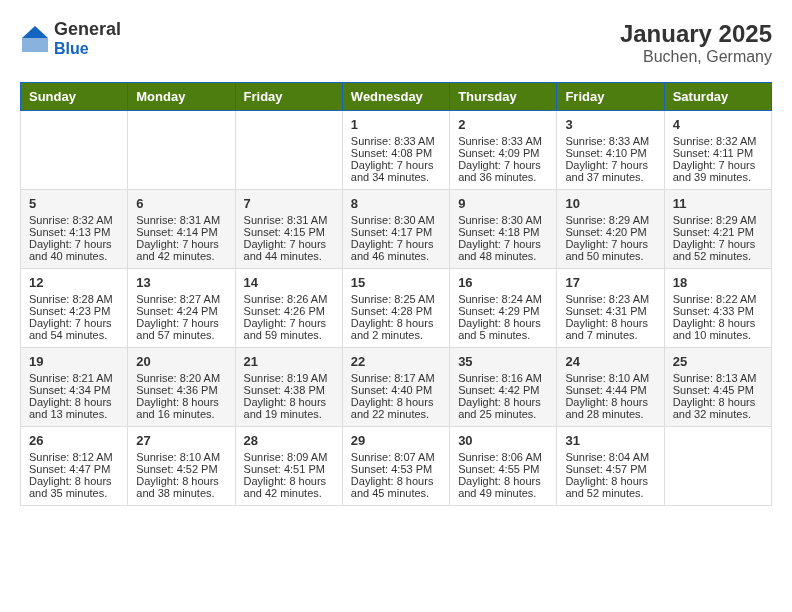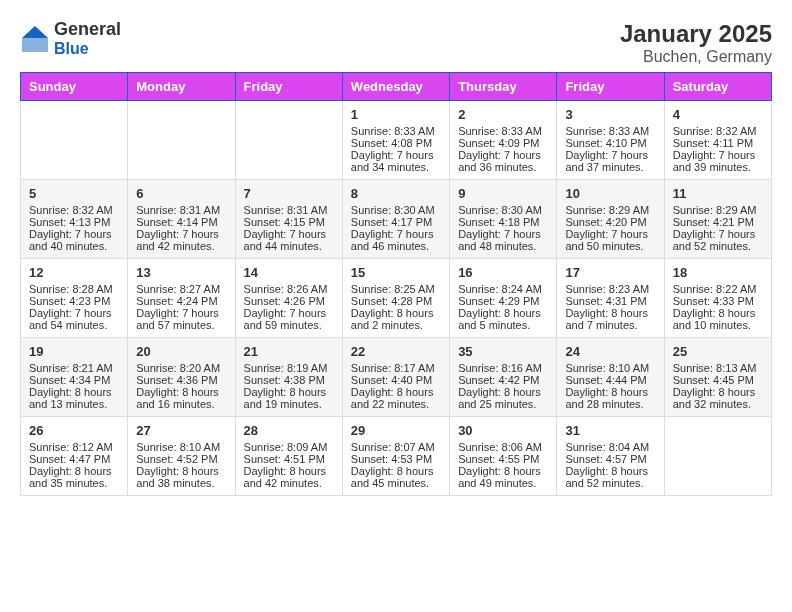--- a/index.html
+++ b/index.html
@@ -7,21 +7,21 @@
       font-family: Arial, sans-serif;
       background: #fff;
       width: 792px;
       min-height: 612px;
       padding: 20px;
     }
     .header {
       display: flex;
       justify-content: space-between;
       align-items: flex-start;
-      margin-bottom: 6px;
+      margin-bottom: 16px;
     }
     .logo {
       display: flex;
       align-items: center;
     }
     .logo-text {
       display: flex;
       flex-direction: column;
       line-height: 1.1;
     }
@@ -51,21 +51,21 @@
     .subtitle {
       font-size: 16px;
       color: #555;
     }
     .calendar {
       width: 100%;
       border-collapse: collapse;
       border: 1px solid #ccc;
     }
     .calendar th {
-      background: #d946ef;
+      background: #4d7c0f;
       color: #fff;
       text-align: left;
       padding: 6px 8px;
       font-size: 13px;
       font-weight: bold;
       border: 1px solid #1565c0;
     }
     .calendar td {
       vertical-align: top;
       padding: 6px 8px;

